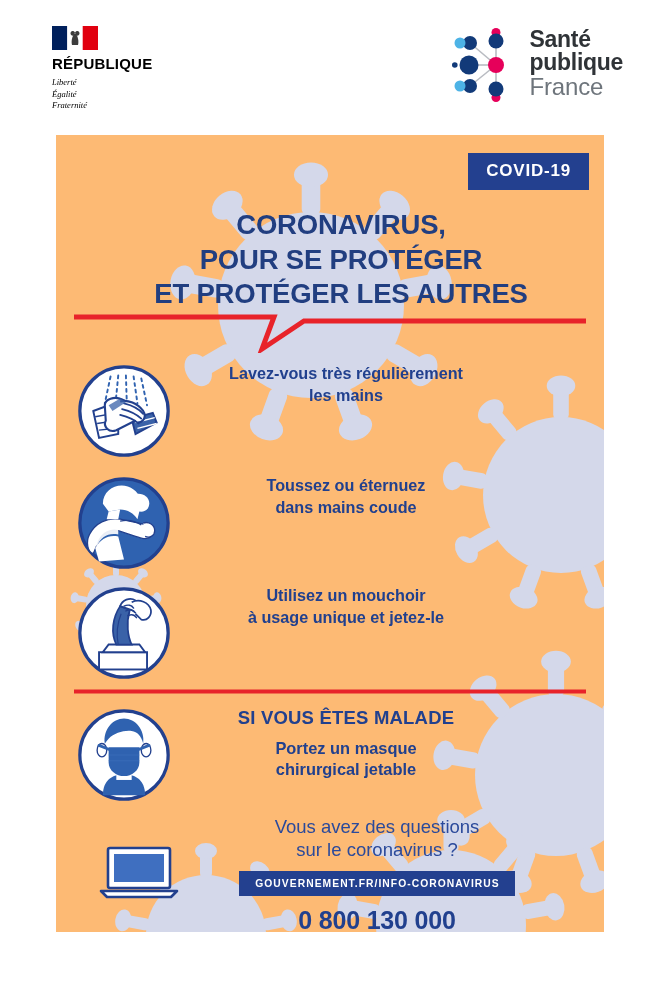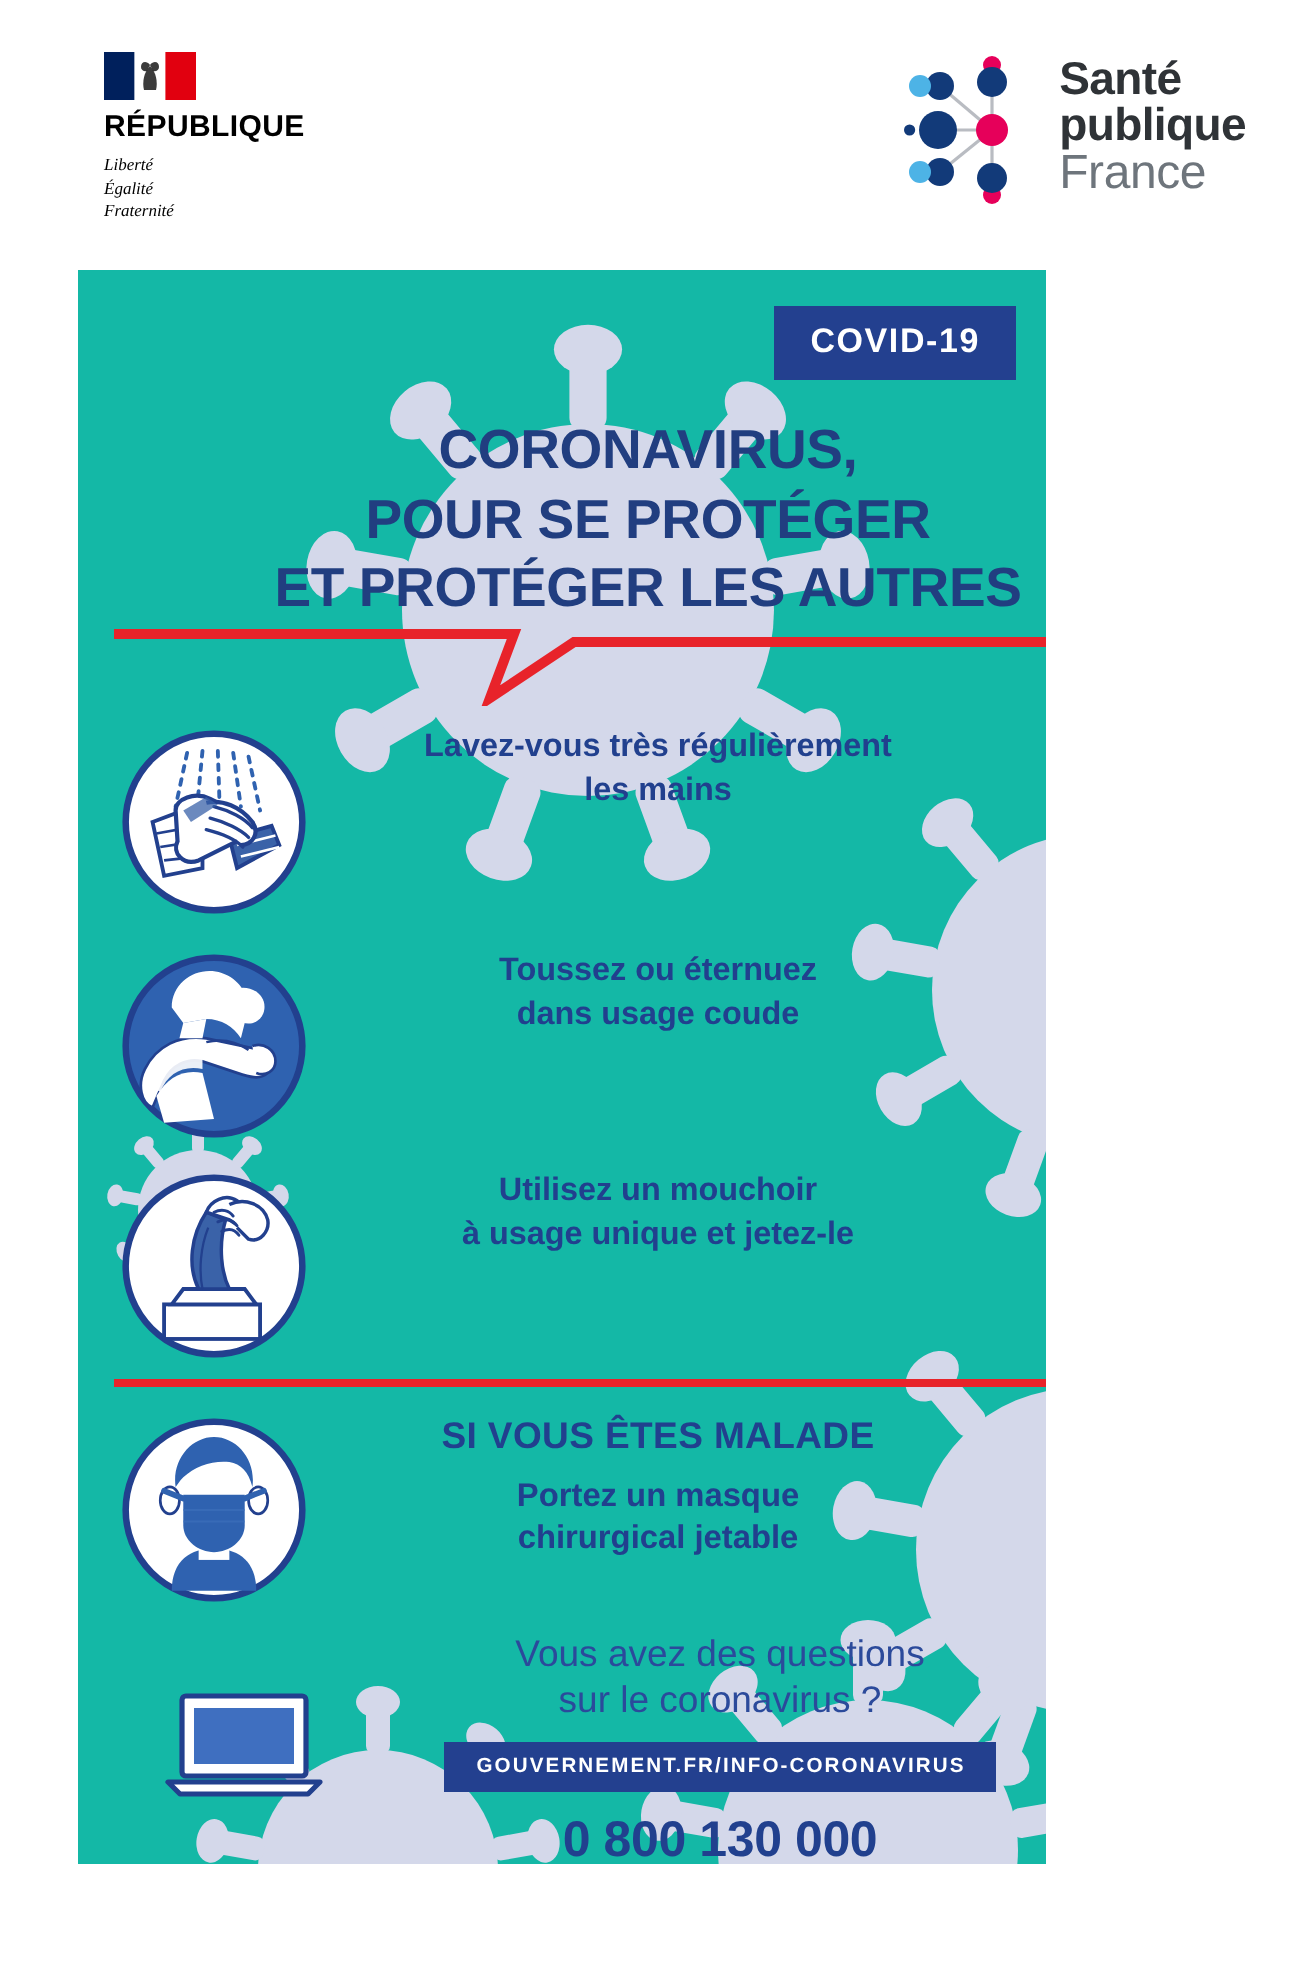--- a/index.html
+++ b/index.html
@@ -71,25 +71,25 @@
     font-size: 24px;
     color: #6e757c;
     display: block;
     margin-top: 1px;
     letter-spacing: -0.2px;
   }
 
   
   .poster {
     position: absolute;
-    left: 39px;
+    left: 56px;
     top: 135px;
-    width: 484px;
+    width: 548px;
     height: 797px;
-    background: #14b8a6;
+    background: #fdba74;
     overflow: hidden;
   }
   .virus-bg {
     position: absolute;
     left: 0; top: 0;
     width: 548px; height: 797px;
     pointer-events: none;
   }
 
   .covid-badge {
@@ -373,21 +373,21 @@
       <path d="M62 20 C70 18 78 24 76 32 C74 39 66 40 62 36 Z" fill="#ffffff"></path>
       <path d="M14 62 C20 50 32 44 46 46 L74 52 C80 54 82 60 78 64 C74 68 68 66 62 64 L44 58 C36 56 28 60 24 68 L18 82 C12 80 10 70 14 62 Z" fill="#ffffff" stroke="#22408e" stroke-width="1.4"></path>
       <path d="M70 50 C76 48 82 52 82 58 C82 63 77 66 72 64" fill="#ffffff" stroke="#22408e" stroke-width="1.4"></path>
       <path d="M16 70 C22 58 32 52 44 54 L44 62 C34 60 26 64 22 74 Z" fill="#ffffff" opacity="0.9"></path>
       <path d="M20 76 C26 66 34 62 44 64 L50 88 L24 90 Z" fill="#ffffff"></path>
       <path d="M46 48 C54 46 62 48 68 52" stroke="#22408e" stroke-width="1.3" fill="none"></path>
       <path d="M34 38 L46 36 L44 46 L32 46 Z" fill="#ffffff"></path>
     </svg>
     <div class="row-text">
       <div>Toussez ou éternuez</div>
-      <div>dans usage coude</div>
+      <div>dans mains coude</div>
     </div>
   </div>
 
   <div class="row row3">
     <svg class="icon-circle" width="96" height="96" viewBox="0 0 100 100">
       <circle cx="50" cy="50" r="46" fill="#ffffff" stroke="#22408e" stroke-width="3.4"></circle>
       <rect x="24" y="70" width="50" height="18" fill="#ffffff" stroke="#22408e" stroke-width="2"></rect>
       <path d="M28 70 L34 62 L66 62 L72 70 Z" fill="#ffffff" stroke="#22408e" stroke-width="2"></path>
       <path d="M42 62 C36 50 38 34 46 22 L56 26 C52 40 54 54 58 62 Z" fill="#3a62a8" stroke="#22408e" stroke-width="1.8"></path>
       <path d="M46 22 C48 16 56 12 62 16 C68 20 68 28 64 30 L58 26 Z" fill="#ffffff" stroke="#22408e" stroke-width="1.8"></path>

